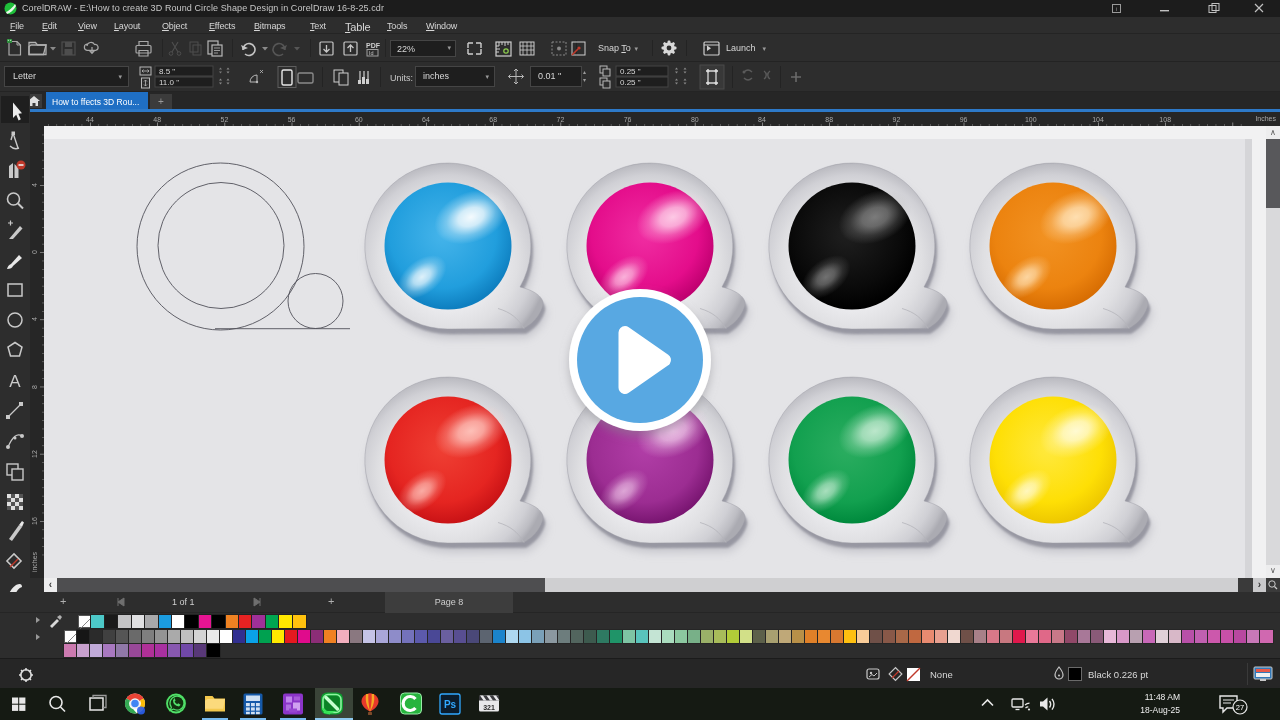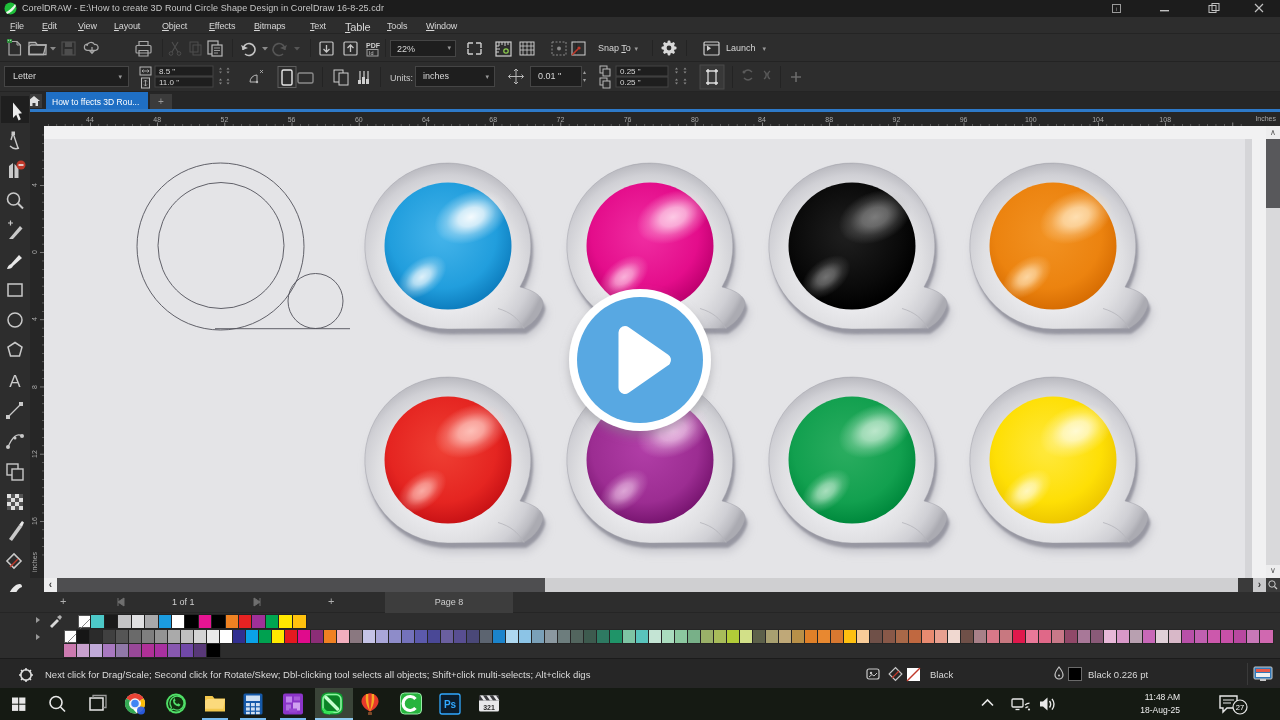--- a/index.html
+++ b/index.html
@@ -946,31 +946,30 @@
     <div class="abs" style="left:207.0px;top:14.5px;width:13px;height:13px;background:#000000;outline:0.5px solid #262626"></div>
   </div>
 <div class="abs" style="left:0;top:658px;width:1280px;height:30px;background:#262626;border-top:1px solid #1b1b1b">
 <svg class="abs" style="left:16px;top:6px" width="20" height="20" viewBox="0 0 20 20">
 <circle cx="10" cy="10" r="5.2" fill="none" stroke="#e0e0e0" stroke-width="1.6"></circle>
       <circle cx="10" cy="10" r="1.8" fill="#262626"></circle>
 <g stroke="#e0e0e0" stroke-width="1.5">
         <path d="M10 3 v2.4 M10 14.6 v2.4 M3 10 h2.4 M14.6 10 h2.4 M5 5 l1.7 1.7 M13.3 13.3 l1.7 1.7 M15 5 l-1.7 1.7 M6.7 13.3 L5 15"></path>
       </g>
 </svg>
-<div class="abs" style="left:45px;top:10px;font-size:9.5px;color:#dcdcdc">Next click for Drag/Scale; Second click for Rotate/Skew; Dbl-clicking tool selects all objects; Shift+click multi-selects; Alt+click digs</div>
 <svg class="abs" style="left:866px;top:7px" width="60" height="18" viewBox="0 0 60 18">
 <rect x="1" y="3" width="12" height="10" rx="2" fill="none" stroke="#c8c8c8" stroke-width="1.2"></rect>
       <circle cx="5" cy="7" r="1.2" fill="#c8c8c8"></circle>
       <path d="M3 11 l3 -2.5 2 1.5 3 -3" stroke="#c8c8c8" fill="none"></path>
 <rect x="25" y="3.5" width="9" height="9" transform="rotate(45 29.5 8)" fill="none" stroke="#c8c8c8" stroke-width="1.2"></rect>
       <path d="M26 12 l7 -7" stroke="#c0392b" stroke-width="1.3"></path>
 <rect x="41" y="2" width="13" height="13" fill="#fff"></rect>
       <path d="M41 15 L54 2" stroke="#c0392b" stroke-width="1.4"></path>
 </svg>
-<div class="abs" style="left:930px;top:10px;font-size:9.5px;color:#d8d8d8">Black</div>
+<div class="abs" style="left:930px;top:10px;font-size:9.5px;color:#d8d8d8">None</div>
 <svg class="abs" style="left:1052px;top:7px" width="14" height="18" viewBox="0 0 14 18">
       <path d="M7 1 C7 1 11 6 11 9 A4 4 0 0 1 3 9 C3 6 7 1 7 1 Z" fill="none" stroke="#c8c8c8" stroke-width="1.2"></path>
       <circle cx="7" cy="9.5" r="1" fill="#c8c8c8"></circle>
     </svg>
 <div class="abs" style="left:1068px;top:8px;width:14px;height:14px;background:#000;border:1px solid #6a6a6a"></div>
 <div class="abs" style="left:1088px;top:10px;font-size:9.5px;color:#d8d8d8">Black  0.226 pt</div>
 <div class="abs" style="left:1247px;top:4px;width:1px;height:22px;background:#3a3a3a"></div>
 <svg class="abs" style="left:1252px;top:6px" width="22" height="18" viewBox="0 0 22 18">
       <rect x="2" y="2" width="18" height="12" rx="1" fill="#3178b8" stroke="#c8c8c8"></rect>
       <rect x="4" y="4" width="14" height="3" fill="#e85848"></rect>

